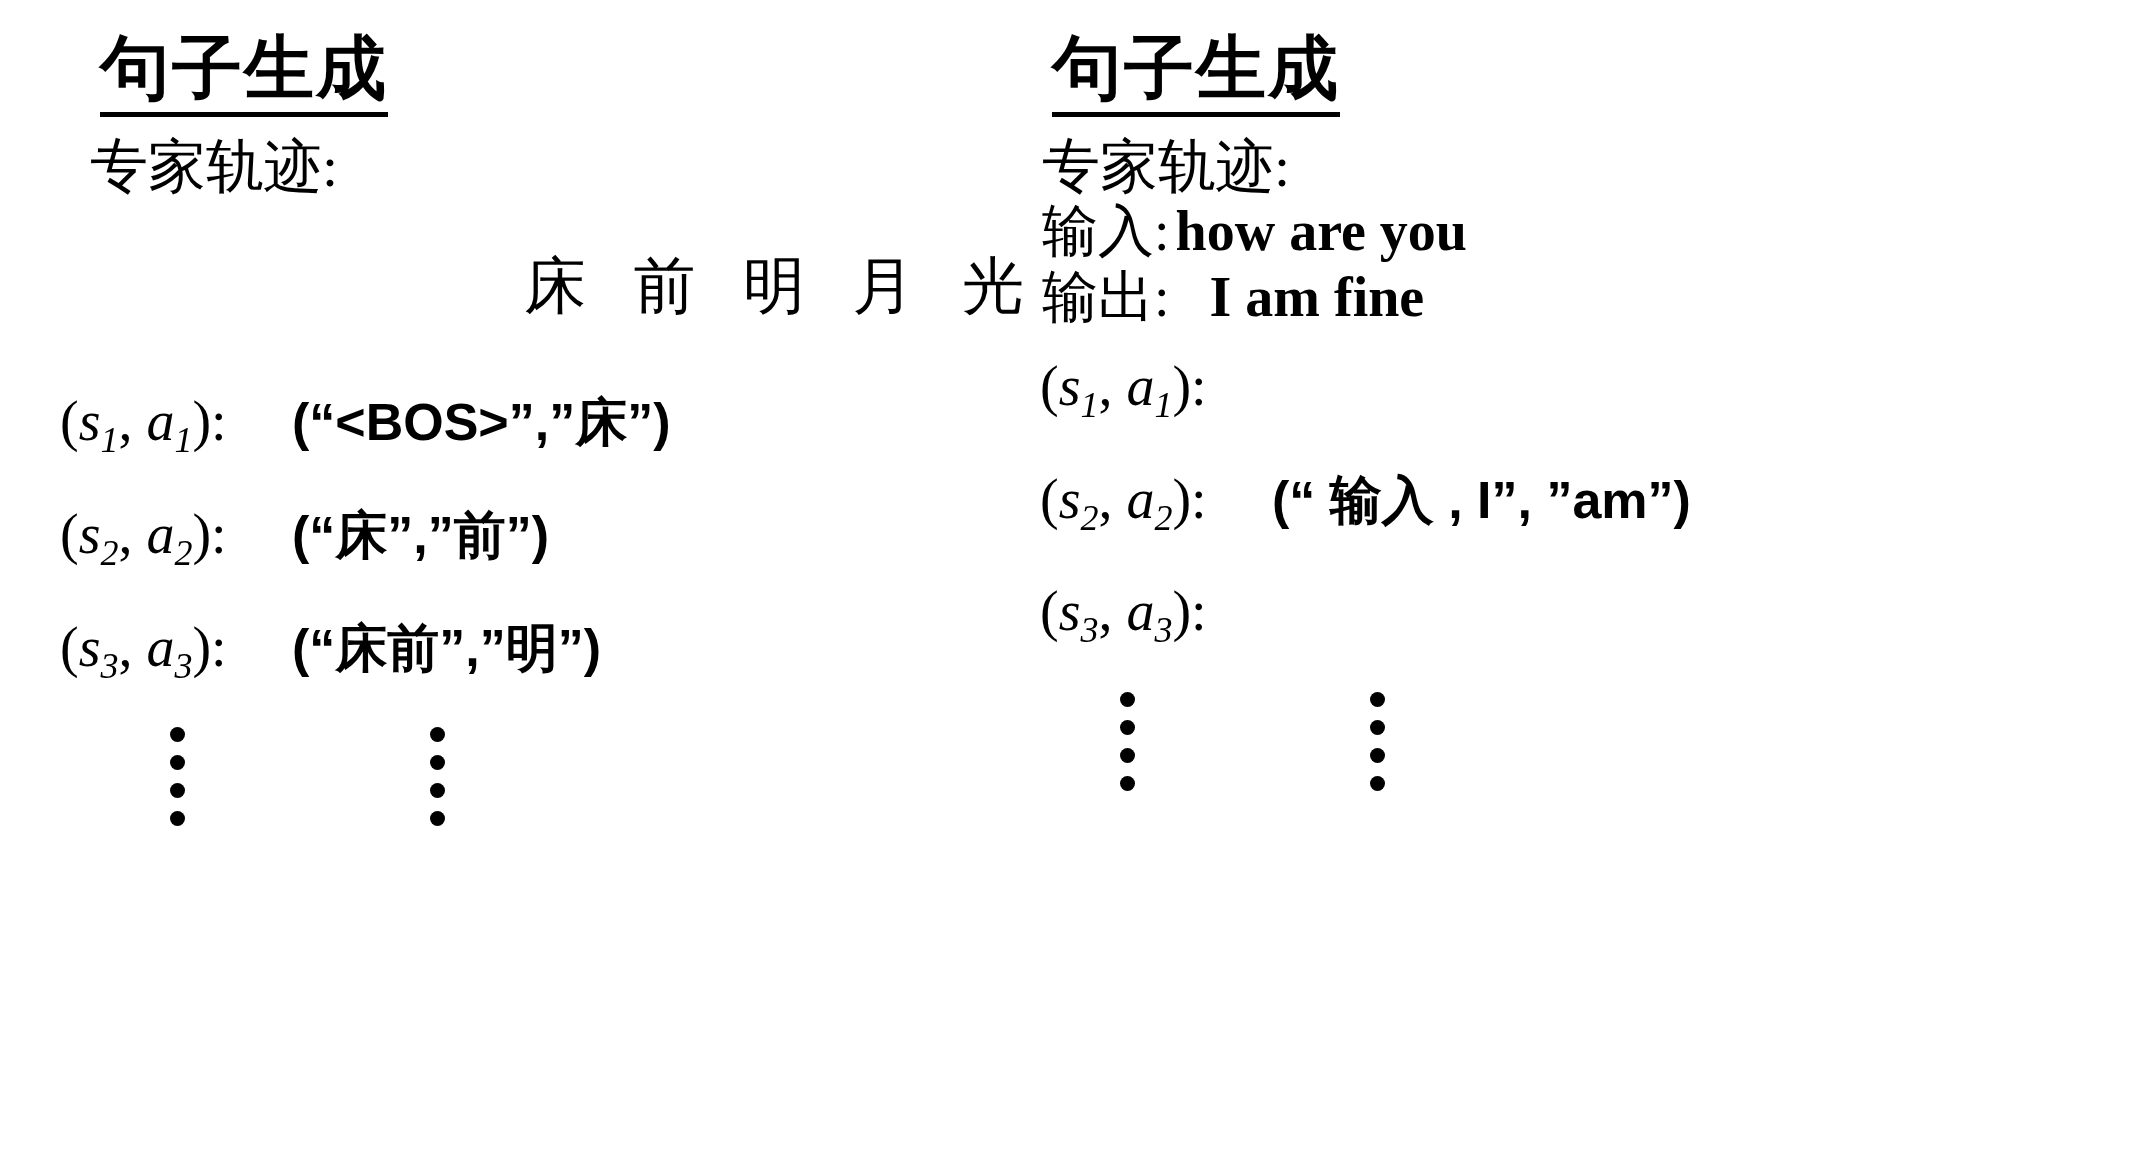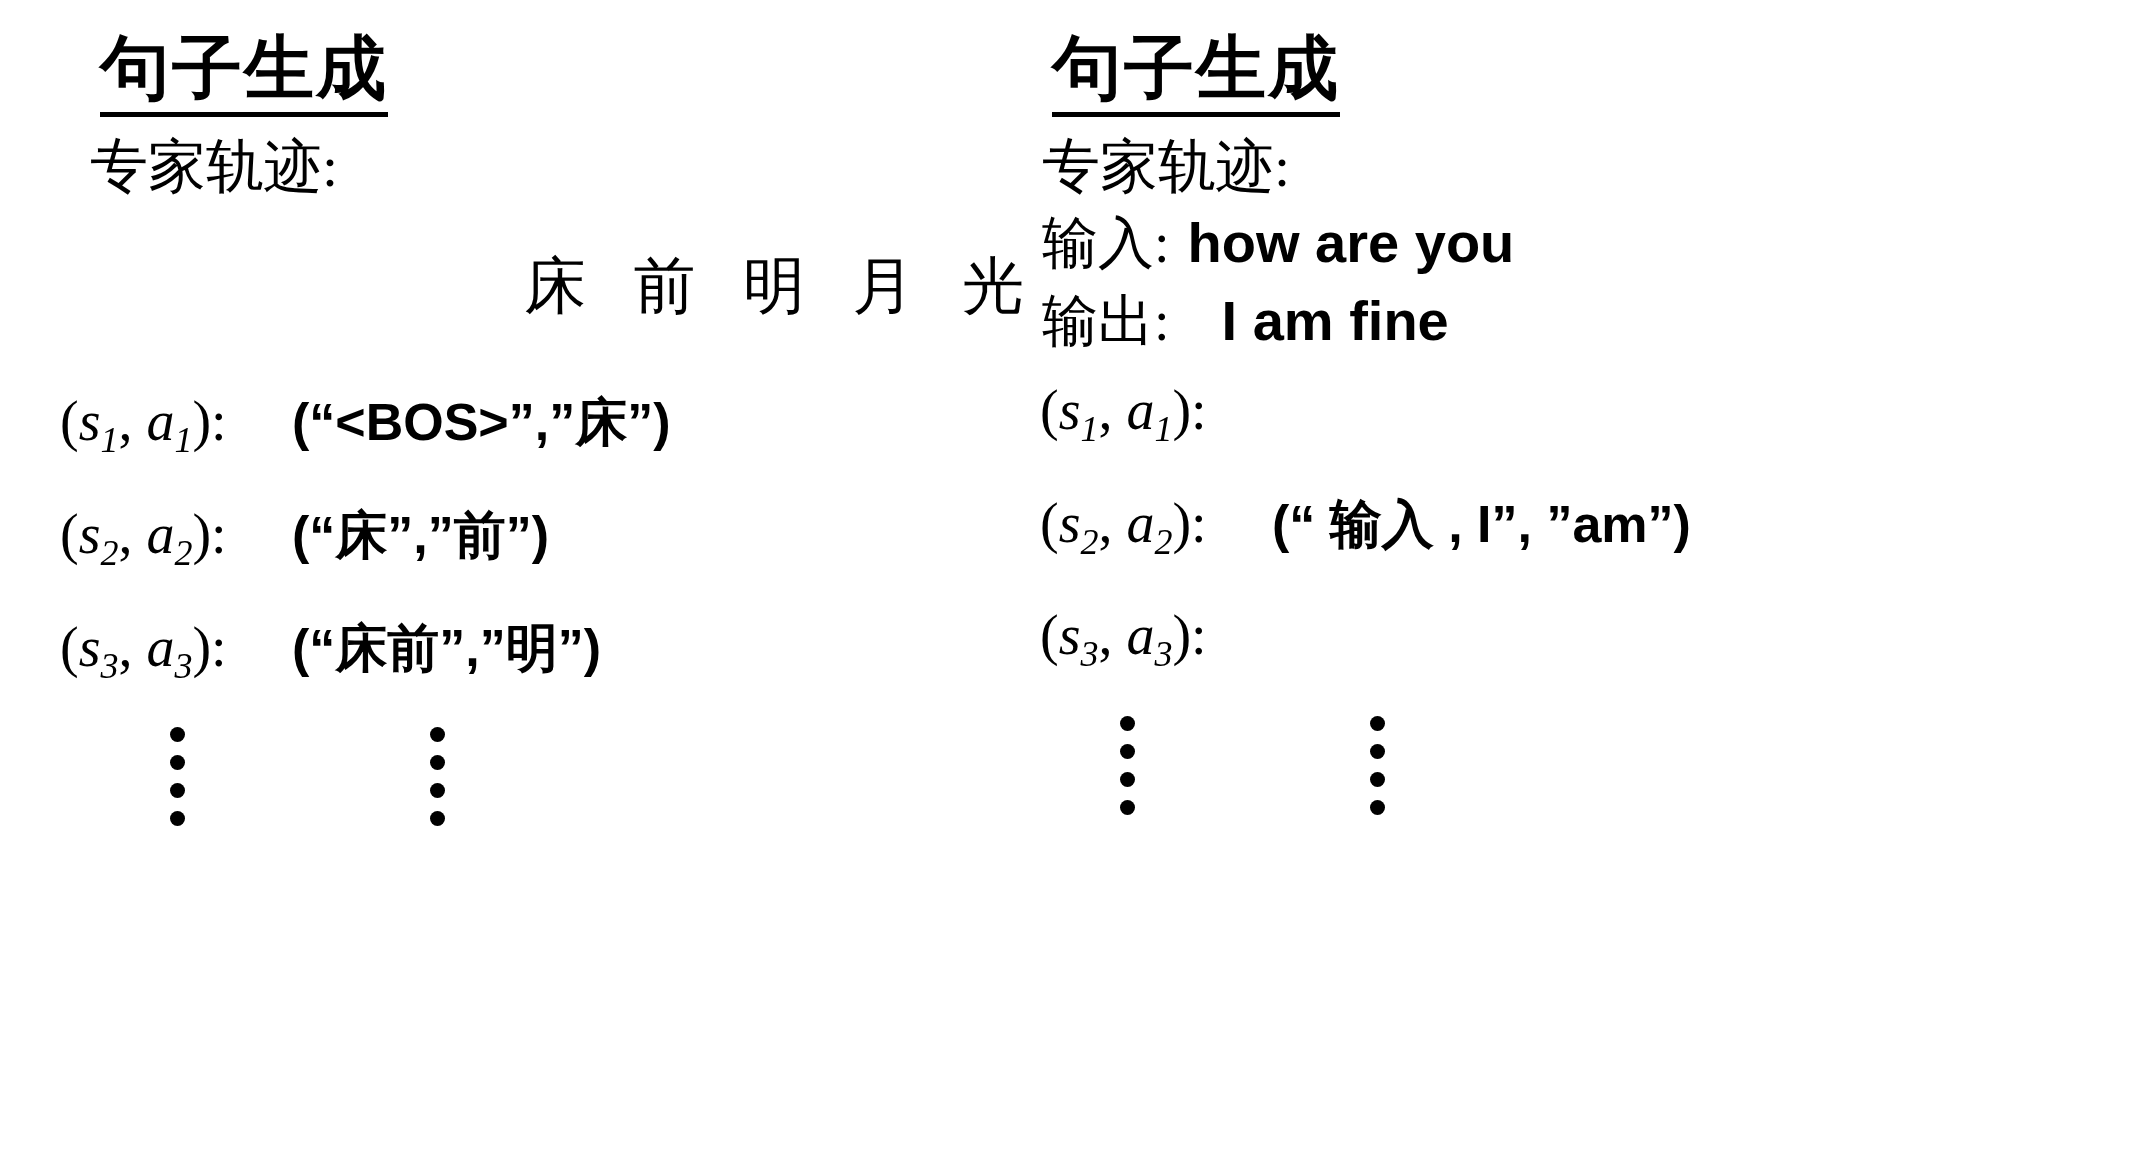--- a/index.html
+++ b/index.html
@@ -50,31 +50,29 @@
     white-space: nowrap;
   }
   .panel-right .subhead { margin-left: 2px; }
 
   .io-line {
     font-size: 56px;
     line-height: 1.18;
     margin-left: 2px;
     white-space: nowrap;
     display: flex;
-    align-items: flex-end;
-    gap: 12px;
+    align-items: flex-start;
   }
   .io-label {
     font-family: "Liberation Serif", serif;
   }
   .io-value {
-    font-family: Liberation Sans, sans-serif;
+    font-family: Liberation Serif, serif;
     font-weight: bold;
     margin-left: 6px;
-    margin-top: 12px;
   }
   .io-value.indent { margin-left: 40px; }
 
   .poem {
     font-family: "Liberation Serif", serif;
     font-size: 62px;
     letter-spacing: 16px;
     margin-top: 46px;
     margin-left: 70px;
     white-space: nowrap;

